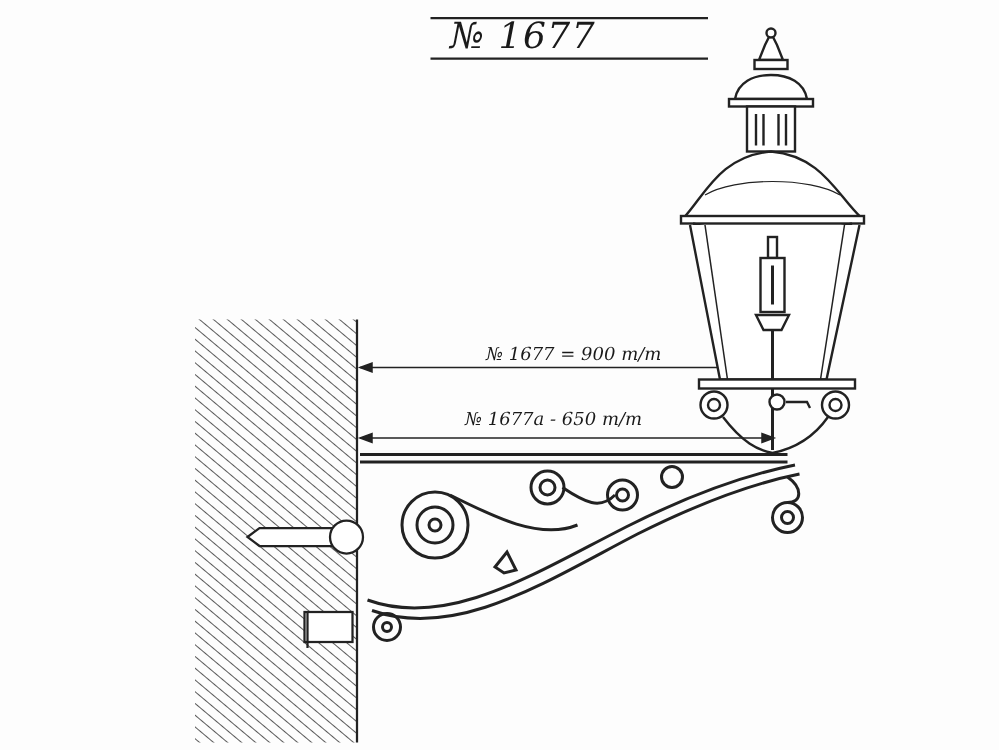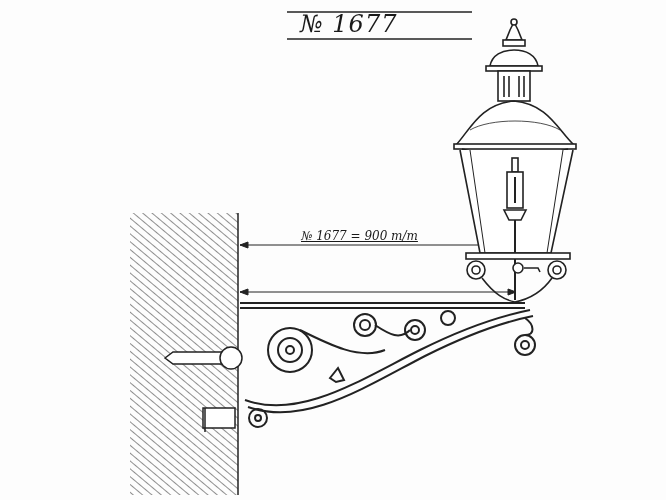--- a/index.html
+++ b/index.html
@@ -4,21 +4,21 @@
   <style>
     html, body { margin: 0; padding: 0; background: #ffffff; }
     body { width: 666px; height: 500px; overflow: hidden; position: relative;
            font-family: "DejaVu Serif", serif; color: #1a1a1a; }
     .sheet { position: absolute; left: 0; top: 0; width: 666px; height: 500px; background: #fdfdfd; }
     svg { position: absolute; left: 0; top: 0; }
     .title-text { position: absolute; left: 300px; top: 10px; font-size: 24px; font-style: italic;
                   letter-spacing: 1px; color: #1a1a1a; font-family: "DejaVu Serif", serif; text-align: right; }
     .dim-label { position: absolute; font-size: 12px; font-style: italic; color: #1a1a1a;
                  font-family: "DejaVu Serif", serif; white-space: nowrap; }
-    .dim-1 { left: 301px; top: 229px; text-decoration: underline; }
+    .dim-1 { left: 324px; top: 229px; }
     .dim-2 { left: 310px; top: 272px; }
   </style>
 </head>
 <body>
 
 <div class="sheet">
 
   <svg width="666" height="500" viewBox="0 0 666 500">
     <defs>
       <pattern id="hatch" width="6" height="6" patternUnits="userSpaceOnUse" patternTransform="rotate(-50)">
@@ -113,13 +113,14 @@
       <circle cx="557" cy="270" r="9"></circle>
       <circle cx="557" cy="270" r="4"></circle>
       <circle cx="518" cy="268" r="5"></circle>
       <path d="M524,268 l14,0 l2,4" fill="none"></path>
       <path d="M482,278 C495,295 505,300 515,302 C525,300 540,295 552,278" fill="none"></path>
     </g>
   </svg>
 
   <div class="title-text">№ 1677</div>
   <div class="dim-label dim-1">№ 1677 = 900 m/m</div>
+  <div class="dim-label dim-2">№ 1677a - 650 m/m</div>
 </div>
 
 </body></html>

